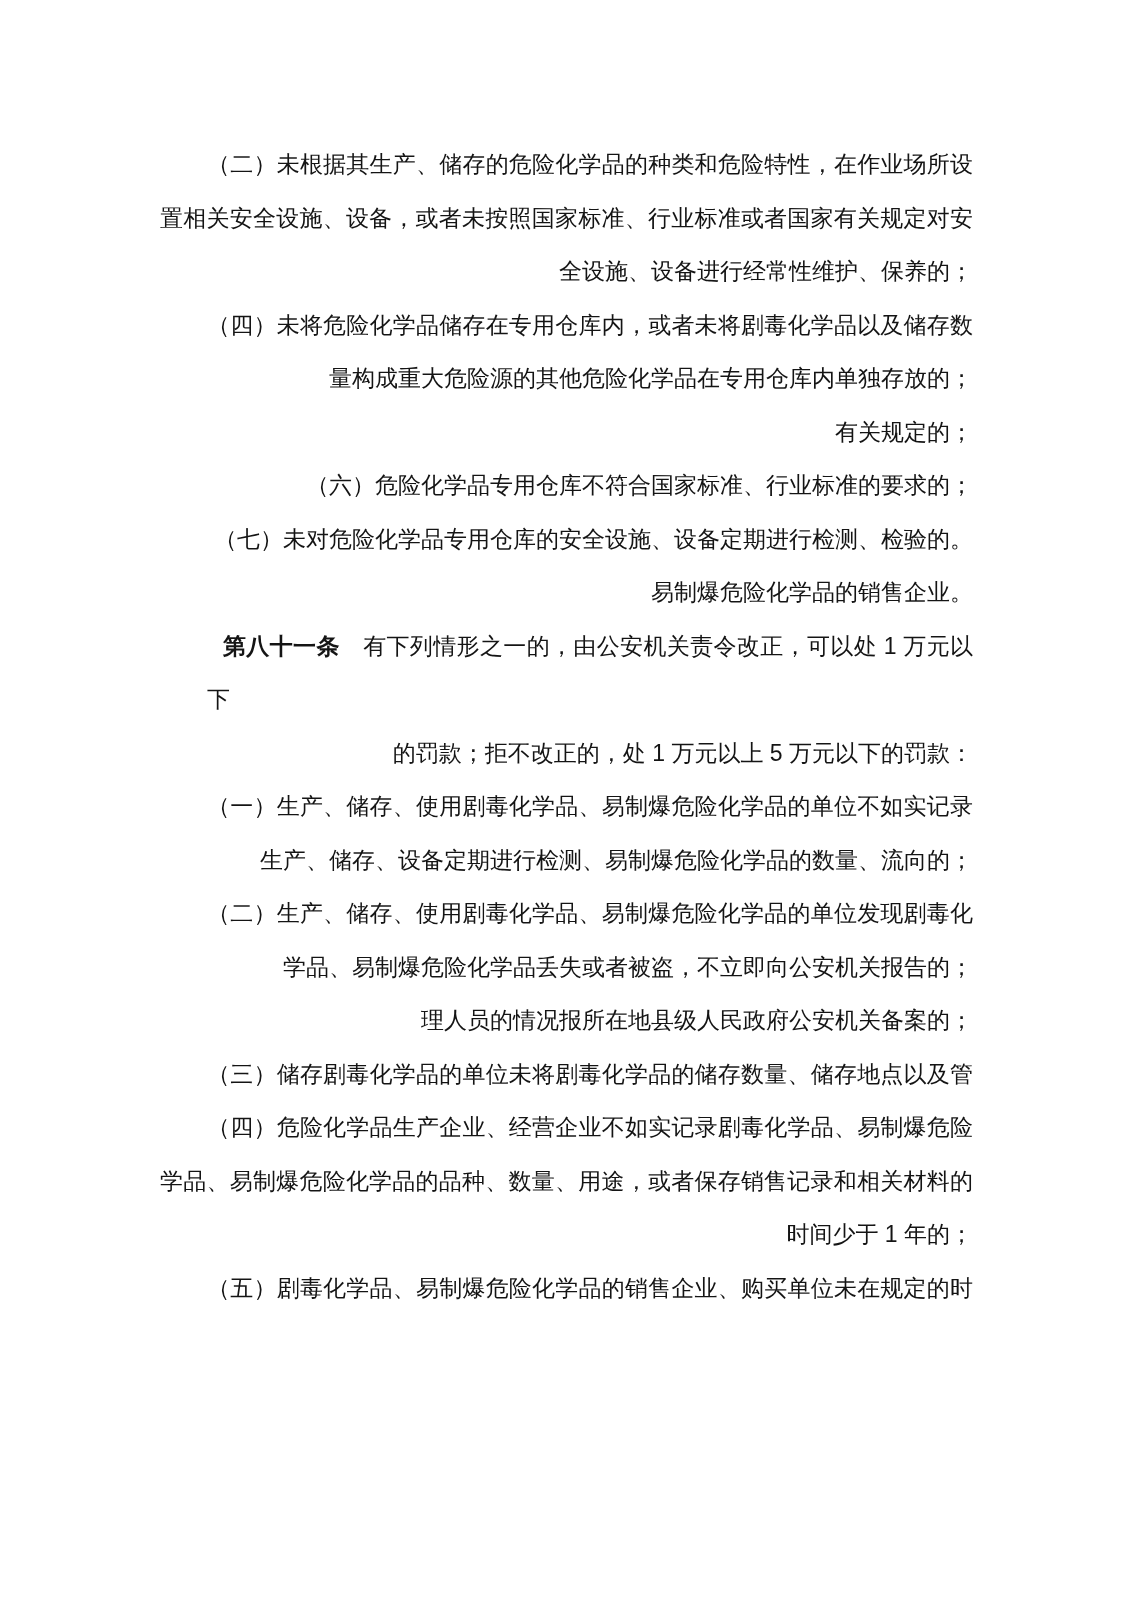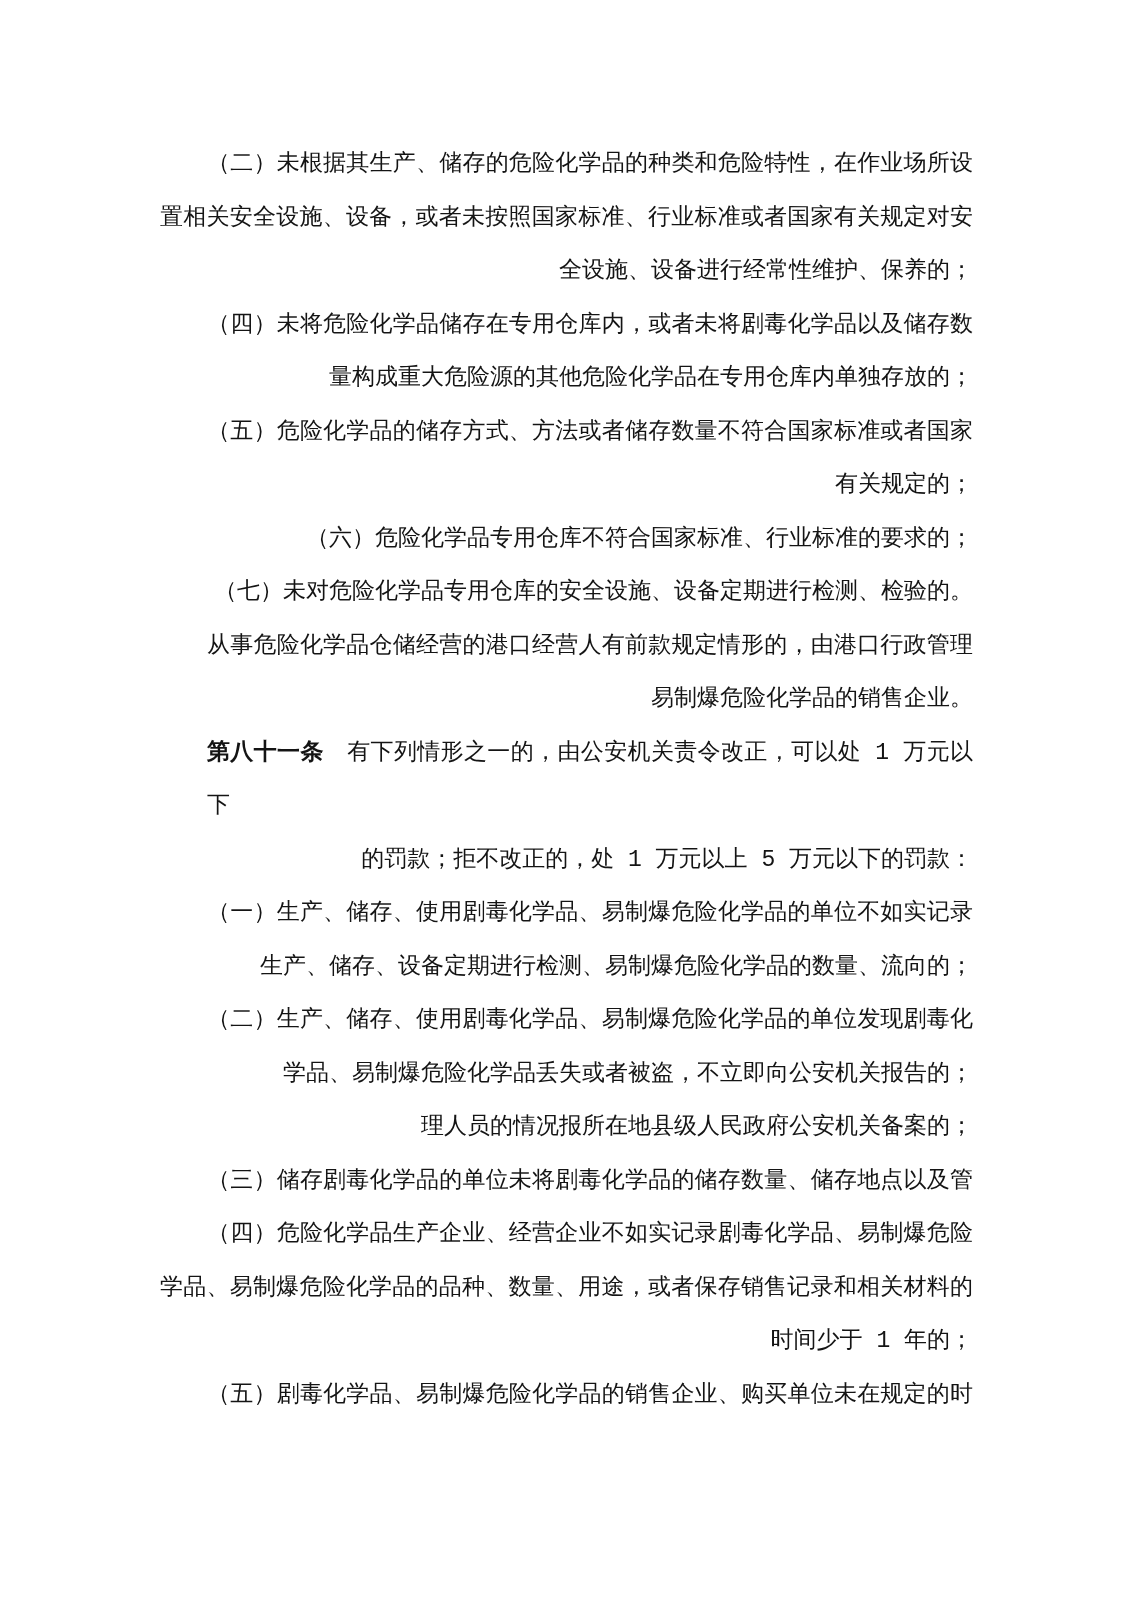--- a/index.html
+++ b/index.html
@@ -6,21 +6,21 @@
     margin: 0;
     padding: 0;
     background: #ffffff;
   }
   .page {
     position: relative;
     width: 1132px;
     height: 1600px;
     background: #ffffff;
     overflow: hidden;
-    font-family: Liberation Mono, monospace;
+    font-family: Liberation Sans, sans-serif;
     color: #141414;
   }
   .textblock {
     position: absolute;
     left: 160px;
     top: 138px;
     width: 813px;
     font-size: 23px;
     line-height: 53.5px;
   }
@@ -31,48 +31,47 @@
   }
   .line.just {
     text-align: justify;
     text-align-last: justify;
   }
   .line.indent {
     padding-left: 47px;
   }
   .line b {
     font-weight: bold;
+    margin-left: 16px;
   }
 </style>
 </head>
 <body>
 
 <div class="page">
   <div class="textblock">
       <div class="para">
         <div class="line indent just">（二）未根据其生产、储存的危险化学品的种类和危险特性，在作业场所设</div>
         <div class="line just">置相关安全设施、设备，或者未按照国家标准、行业标准或者国家有关规定对安</div>
         <div class="line">全设施、设备进行经常性维护、保养的；</div>
       </div>
       <div class="para">
         <div class="line indent just">（四）未将危险化学品储存在专用仓库内，或者未将剧毒化学品以及储存数</div>
         <div class="line">量构成重大危险源的其他危险化学品在专用仓库内单独存放的；</div>
       </div>
       <div class="para">
-        <div class="line indent just">（五）危险化学品的储存方式、方法或者储存数量不符合国家标准或者国家</div>
         <div class="line">有关规定的；</div>
       </div>
       <div class="para">
         <div class="line indent">（六）危险化学品专用仓库不符合国家标准、行业标准的要求的；</div>
       </div>
       <div class="para">
         <div class="line indent">（七）未对危险化学品专用仓库的安全设施、设备定期进行检测、检验的。</div>
       </div>
       <div class="para">
-        <div class="line indent just">从事危险化学品仓储经营的港口经营人有前款规定情形的，由港口行政管理</div>
         <div class="line">易制爆危险化学品的销售企业。</div>
       </div>
       <div class="para">
         <div class="line indent just"><b>第八十一条</b>　有下列情形之一的，由公安机关责令改正，可以处 1 万元以下</div>
         <div class="line">的罚款；拒不改正的，处 1 万元以上 5 万元以下的罚款：</div>
       </div>
       <div class="para">
         <div class="line indent just">（一）生产、储存、使用剧毒化学品、易制爆危险化学品的单位不如实记录</div>
         <div class="line">生产、储存、设备定期进行检测、易制爆危险化学品的数量、流向的；</div>
       </div>

